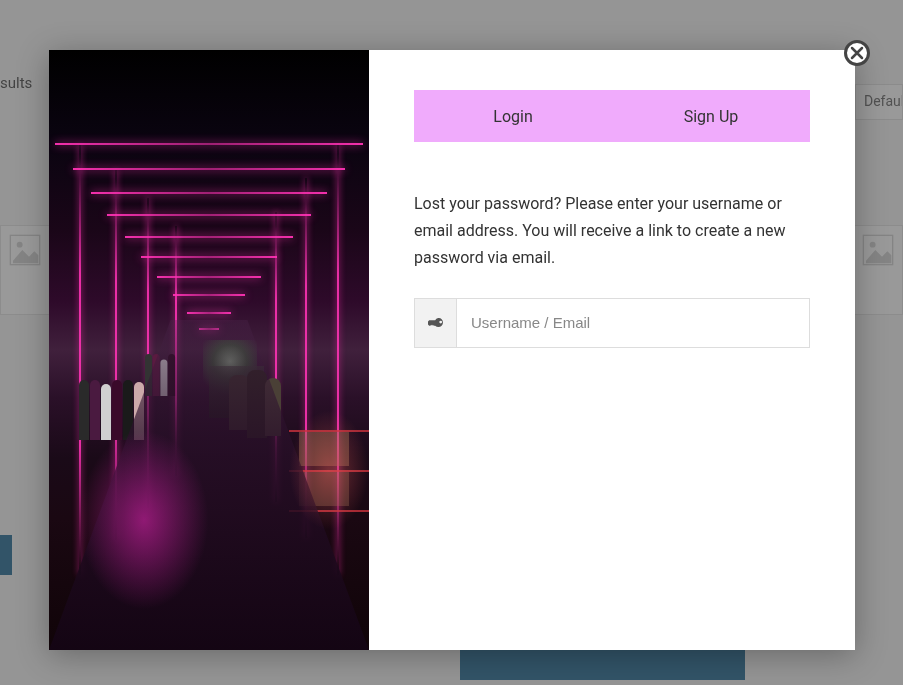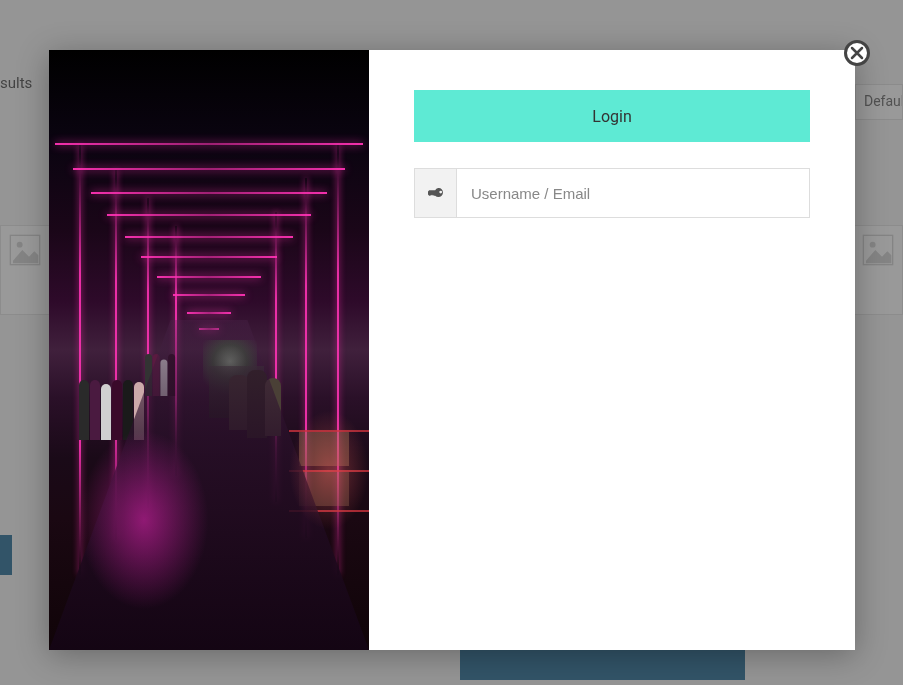--- a/index.html
+++ b/index.html
@@ -36,21 +36,21 @@
 .rack { position:absolute; }
 .rack .shelf { position:absolute; left:0; right:0; height:2px; background:rgba(200,50,60,0.8); }
 .clothes { position:absolute; left:30px; top:330px; width:80px; height:80px; }
 .clothes span { display:inline-block; width:10px; height:60px; border-radius:5px 5px 0 0; margin-right:1px; }
 .man { position:absolute; width:20px; border-radius:8px 8px 0 0; }
 .end-green { position:absolute; left:154px; top:290px; width:54px; height:54px; background:radial-gradient(circle at 50% 40%, rgba(180,255,180,0.55), rgba(60,160,60,0.4), transparent 80%); }
 .crowd{position:absolute; left:160px; top:316px; width:55px; height:52px; background:linear-gradient(180deg, rgba(60,60,55,.6), rgba(30,30,25,.8));}
 
 
 .modal-body { flex:1; padding:40px 45px 40px 45px; }
-.tabs { display:flex; background:#5eead4; height:52px; }
+.tabs { display:flex; background:#f0abfc; height:52px; }
 .tab { flex:1; display:flex; align-items:center; justify-content:center; font-size:16px; color:#333; cursor:pointer; }
 .desc { margin-top:48px; font-size:16px; line-height:1.7; color:#333; }
 .input-row { display:flex; border:1px solid #ddd; height:50px; margin-top:26px; }
 .input-icon { width:42px; background:#f2f2f2; border-right:1px solid #ddd; display:flex; align-items:center; justify-content:center; }
 .input-icon svg { width:16px; height:16px; fill:#555; }
 .input-field { flex:1; border:none; padding:0 14px; font-size:15px; outline:none; color:#737373; }
 .input-field::placeholder{color:#888;}
 .submit-btn { width:100%; height:40px; background:#000; color:#fff; border:none; font-size:15px; font-weight:700; letter-spacing:0.3px; margin-top:38px; cursor:pointer; }
 </style>
 </head>
@@ -132,21 +132,23 @@
 
       <div class="floor"></div>
       <div class="floor-reflect"></div>
       <div class="floor-reflect2"></div>
     </div>
   </div>
 
   <div class="modal-body">
     <div class="tabs">
       <div class="tab">Login</div>
+      <div class="tab">Sign Up</div>
     </div>
+    <p class="desc">Lost your password? Please enter your username or email address. You will receive a link to create a new password via email.</p>
     <div class="input-row">
       <div class="input-icon">
         <svg viewBox="0 0 24 24">
             <path d="M14 2a6 6 0 0 0-5.65 8.06L2 16.4V22h5.6l1.2-1.2V19h1.8v-1.8h1.8l1.54-1.54A6 6 0 1 0 14 2zm2 6a2 2 0 1 1 0-4 2 2 0 0 1 0 4z" transform="rotate(45 12 12)"></path>
           </svg>
       </div>
       <input class="input-field" type="text" placeholder="Username / Email" style="">
     </div>
   </div>
 </div>

